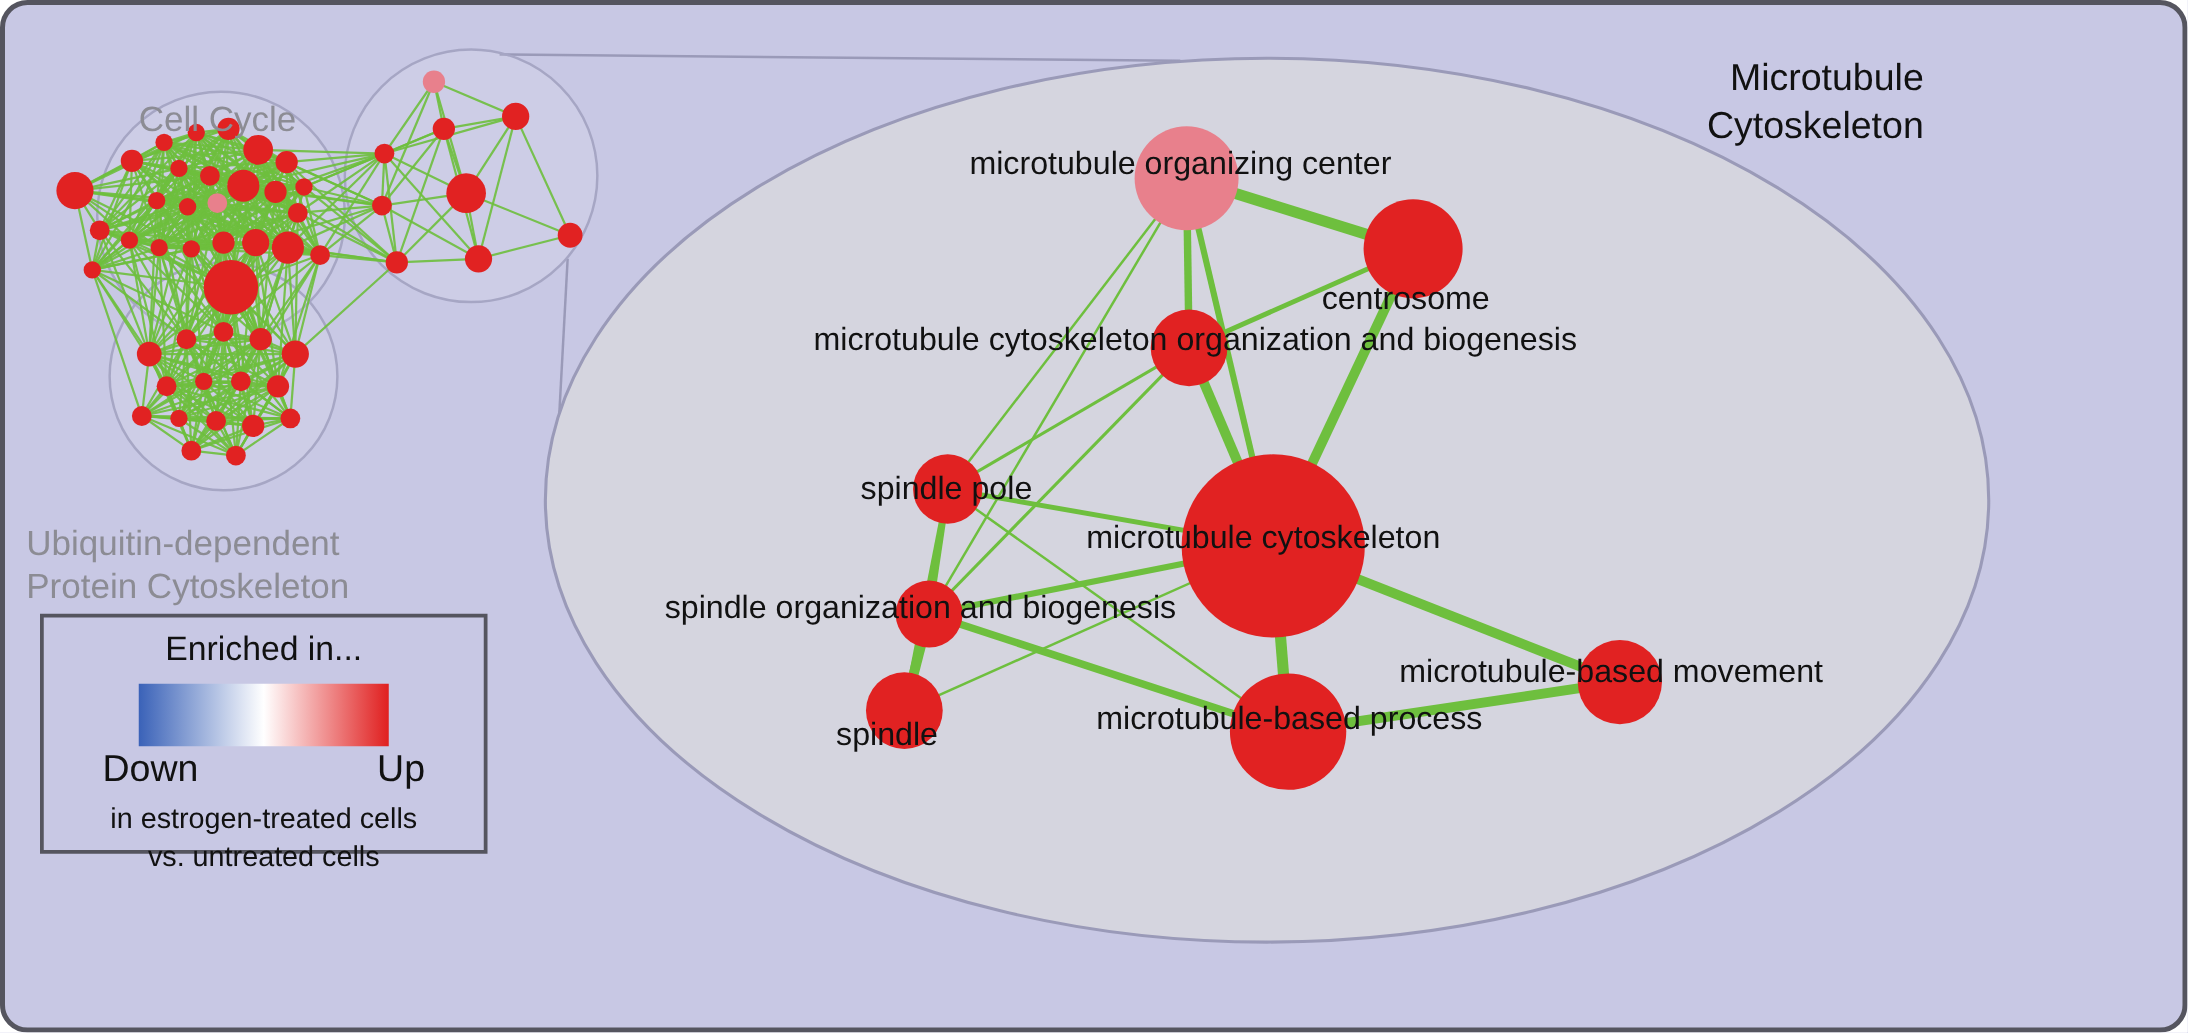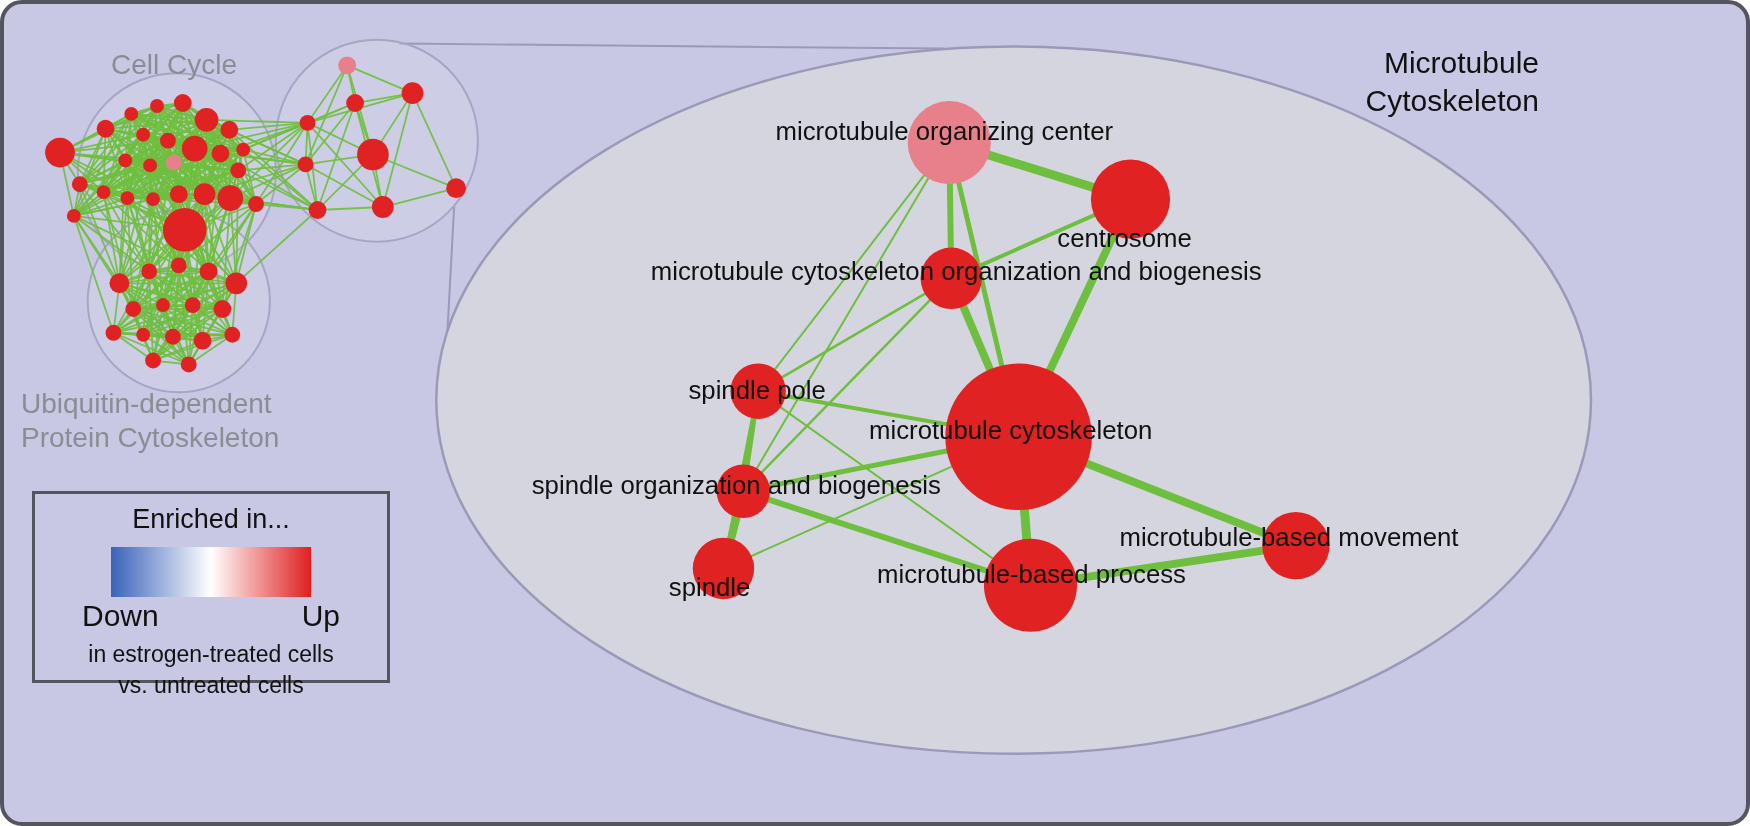--- a/index.html
+++ b/index.html
@@ -9,21 +9,21 @@
     height: 826px;
     box-sizing: border-box;
     border: 4px solid #55555f;
     border-radius: 22px;
     overflow: hidden;
     font-family: "Liberation Sans", sans-serif;
   }
   .stage svg { position: absolute; left: 0; top: 0; width: 100%; height: 100%; }
   svg text { font-family: "Liberation Sans", sans-serif; }
   .lbl { position: absolute; pointer-events: none; }
-  .gray { color: #8c8c94; font-size: 28px; line-height: 1.22; }
+  .gray { color: #8c8c94; font-size: 28px; line-height: 1.22; margin-top: 31px; }
   .black-title { color: #111111; font-size: 30px; line-height: 1.25; }
   .legend {
     position: absolute;
     left: 28px; top: 487px;
     width: 358px; height: 192px;
     box-sizing: border-box;
     border: 3px solid #55555f;
     color: #111111;
   }
   .legend-title { text-align: center; font-size: 27px; margin-top: 10px; }

